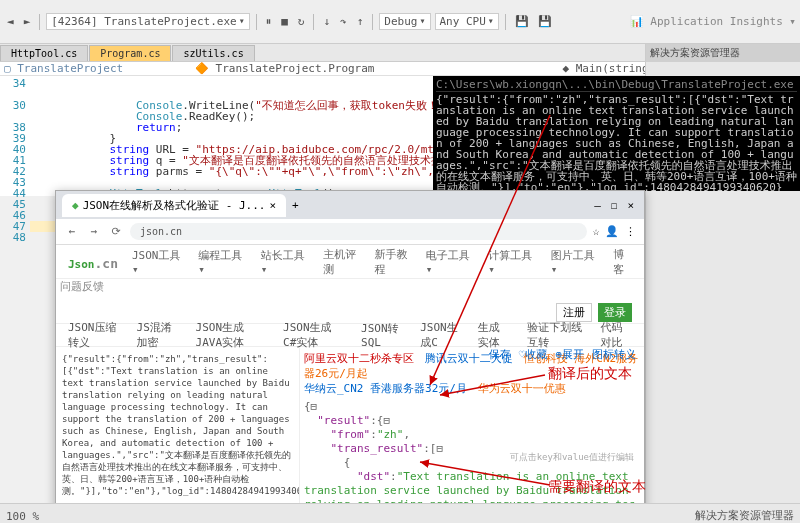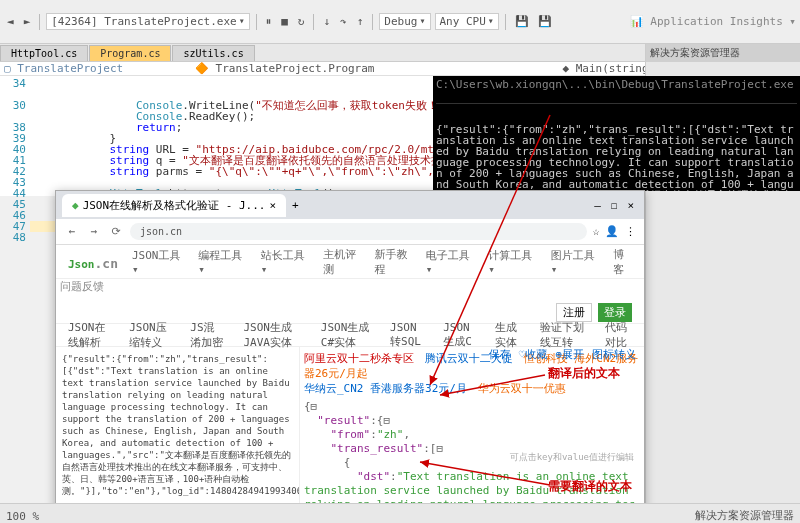--- a/index.html
+++ b/index.html
@@ -14,21 +14,21 @@
 .breadcrumb{height:14px;background:#fff;border-bottom:1px solid #e0e0e0;display:flex;align-items:center;font-size:10px;color:#555;padding-left:4px}
 .breadcrumb span{margin-right:4px}
 .editor-area{position:relative;height:120px;background:#fff;display:flex;font-size:10px}
 .gutter{width:30px;background:#fff;color:#2b91af;text-align:right;padding-right:4px;line-height:11px;padding-top:2px}
 .gutter div{height:11px}
 .code{flex:1;padding-top:2px;line-height:11px;color:#333;white-space:pre;position:relative}
 .code .kw{color:#0000ff}
 .code .str{color:#a31515}
 .code .type{color:#2b91af}
 .console{position:absolute;right:0;top:76px;width:367px;height:115px;background:#000;color:#ccc;font-size:9px;padding:3px;overflow:hidden;line-height:11px}
-.console-title{color:#888;border-bottom:1px solid #333;padding-bottom:13px;margin-bottom:20px}
+.console-title{color:#888;border-bottom:1px solid #333;padding-bottom:1px;margin-bottom:2px}
 .browser{position:absolute;left:55px;top:190px;width:590px;height:333px;background:#fff;box-shadow:0 2px 10px rgba(0,0,0,.3);border:1px solid #aaa}
 .br-tabbar{height:28px;background:#dee1e6;display:flex;align-items:center;padding:0 6px}
 .br-tab{background:#fff;padding:4px 10px;border-radius:6px 6px 0 0;font-size:10px;display:flex;align-items:center;gap:4px}
 .br-tab .fav{color:#4caf50}
 .br-close{margin-left:auto;display:flex;gap:10px;padding-right:4px}
 .br-addrbar{height:26px;background:#fff;display:flex;align-items:center;gap:6px;padding:0 8px;border-bottom:1px solid #ddd}
 .br-navbtn{width:16px;height:16px;display:flex;align-items:center;justify-content:center;color:#666;border-radius:50%}
 .br-addr{flex:1;background:#f1f3f4;border-radius:12px;padding:3px 10px;font-size:10px;color:#555}
 .site-hdr{height:34px;display:flex;align-items:center;padding:0 12px;gap:14px;font-size:11px;color:#666;border-bottom:1px solid #eee}
 .logo{font-size:18px;font-weight:bold;color:#3a9d3a}
@@ -46,21 +46,21 @@
 .ads{font-size:9px;margin-bottom:4px}
 .ads a{color:#06c;text-decoration:none}
 .ads .red{color:#c00}
 .ads .orange{color:#e60}
 .json-tree{color:#666;line-height:14px}
 .json-tree .k{color:#92278f}
 .json-tree .v{color:#3a9d3a}
 .json-toolbar{position:absolute;top:0;right:6px;display:flex;gap:4px;font-size:9px;color:#06c}
 .json-toolbar span{cursor:pointer;padding:0 2px}
 .arrow{position:absolute;pointer-events:none}
-.annotation{position:absolute;color:#c00;font-size:12px;font-weight:bold}
+.annotation{position:absolute;color:#c00;font-size:14px;font-weight:normal}
 .right-panel{position:absolute;right:0;top:44px;width:155px;height:479px;background:#e8e8e8;border-left:1px solid #ccc}
 .right-panel-hdr{background:#d0d0d0;padding:2px 4px;font-size:10px;color:#444}
 .vs-status{position:absolute;bottom:0;left:0;right:0;height:20px;background:#e8e8e8;border-top:1px solid #ccc;font-size:9px;color:#555;display:flex;align-items:flex-end;padding:0 6px;gap:12px}
 .line-highlight{position:absolute;background:#ffefc1;left:0;right:0;height:11px;z-index:-1}
 </style>
 </head>
 <body>
 
 <div class="vs-toolbar">
   <span class="btn">◄</span>
@@ -176,21 +176,20 @@
     <span class="navitem">博客</span>
   </div>
   <div class="site-sub">
     <span>问题反馈</span>
   </div>
   <div class="loginbar">
     <span class="reg">注册</span>
     <span class="login">登录</span>
   </div>
   <div class="tooltabs">
-    <span class="tooltab">JSON在线解析</span>
     <span class="tooltab">JSON压缩转义</span>
     <span class="tooltab">JS混淆加密</span>
     <span class="tooltab">JSON生成JAVA实体</span>
     <span class="tooltab">JSON生成C#实体</span>
     <span class="tooltab">JSON转SQL</span>
     <span class="tooltab">JSON生成C</span>
     <span class="tooltab">生成实体</span>
     <span class="tooltab">验证下划线互转</span>
     <span class="tooltab">代码对比</span>
   </div>

